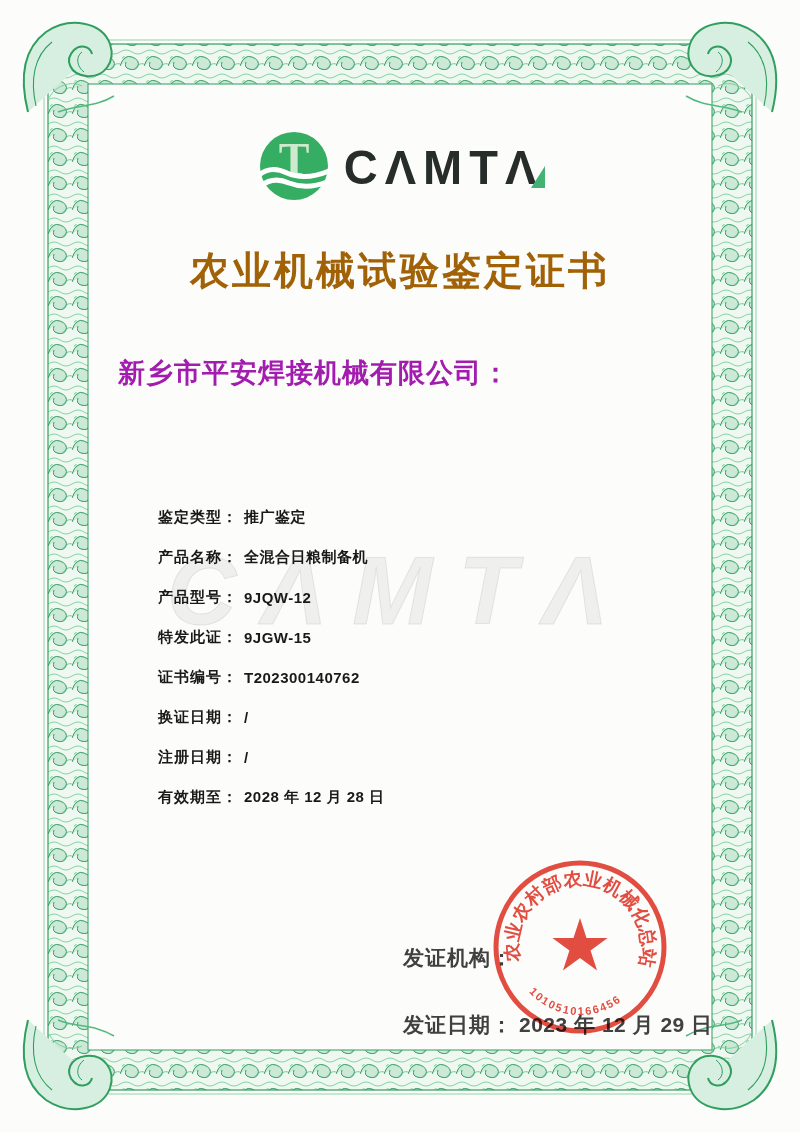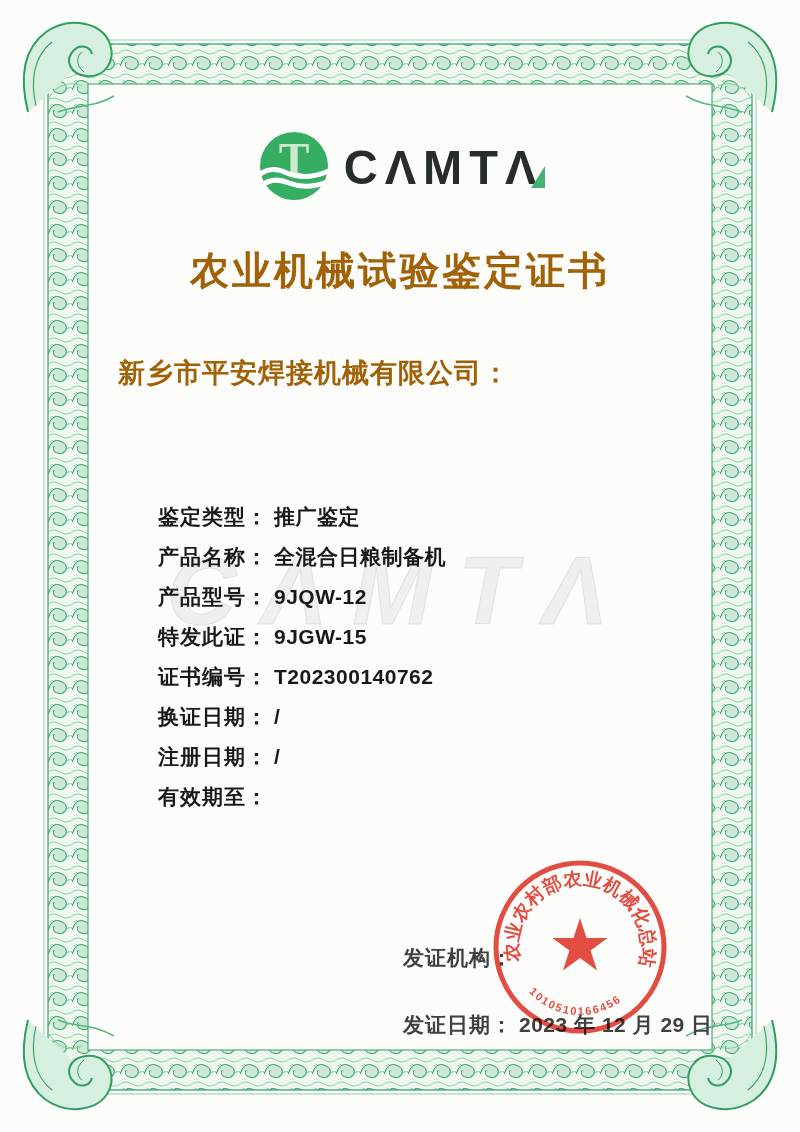--- a/index.html
+++ b/index.html
@@ -32,31 +32,31 @@
   }
   
   .title{
     position:absolute;top:244px;left:0;width:100%;margin:0;text-align:center;
     font-family:"Liberation Serif",serif;font-size:39px;font-weight:700;
     letter-spacing:3px;color:#a16207;
   }
   
   .company{
     position:absolute;left:118px;top:355px;
-    font-size:27px;font-weight:700;color:#a16207;letter-spacing:1px;
+    font-size:27px;font-weight:700;color:#a21caf;letter-spacing:1px;
   }
   
   .body-text{
     position:absolute;left:118px;top:400px;width:576px;margin:0;
     font-size:23px;font-weight:600;line-height:47px;text-indent:2em;
     color:#1c1c1c;letter-spacing:0.5px;text-align:justify;
   }
   
   .fields{position:absolute;left:158px;top:497px;list-style:none;margin:0;padding:0;}
-  .field-row{display:flex;height:40px;align-items:center;font-size:21px;font-weight:700;color:#191919;}
+  .field-row{display:flex;height:40px;align-items:center;font-size:15px;font-weight:700;color:#191919;}
   .field-label{letter-spacing:1px;}
   .field-value{margin-left:6px;letter-spacing:0.5px;}
   
   .issuer-row,.issue-date-row{
     position:absolute;left:403px;font-size:21px;font-weight:700;color:#404040;
     display:flex;align-items:center;letter-spacing:1px;
   }
   .issuer-row{top:944px;}
   .issue-date-row{top:986px;margin-top:25px;}
   .issue-date-value{margin-left:6px;letter-spacing:0.5px;}
@@ -141,20 +141,21 @@
     <li class="field-row">
       <span class="field-label">换证日期：</span>
       <span class="field-value">/</span>
     </li>
     <li class="field-row">
       <span class="field-label">注册日期：</span>
       <span class="field-value">/</span>
     </li>
     <li class="field-row">
       <span class="field-label">有效期至：</span>
+      <span class="field-value">2028 年 12 月 28 日</span>
     </li>
   </ul>
 
   <div class="issuer-row">
     <span>发证机构：</span>
   </div>
   <div class="issue-date-row">
     <span>发证日期：</span>
     <span class="issue-date-value">2023 年 12 月 29 日</span>
   </div>

